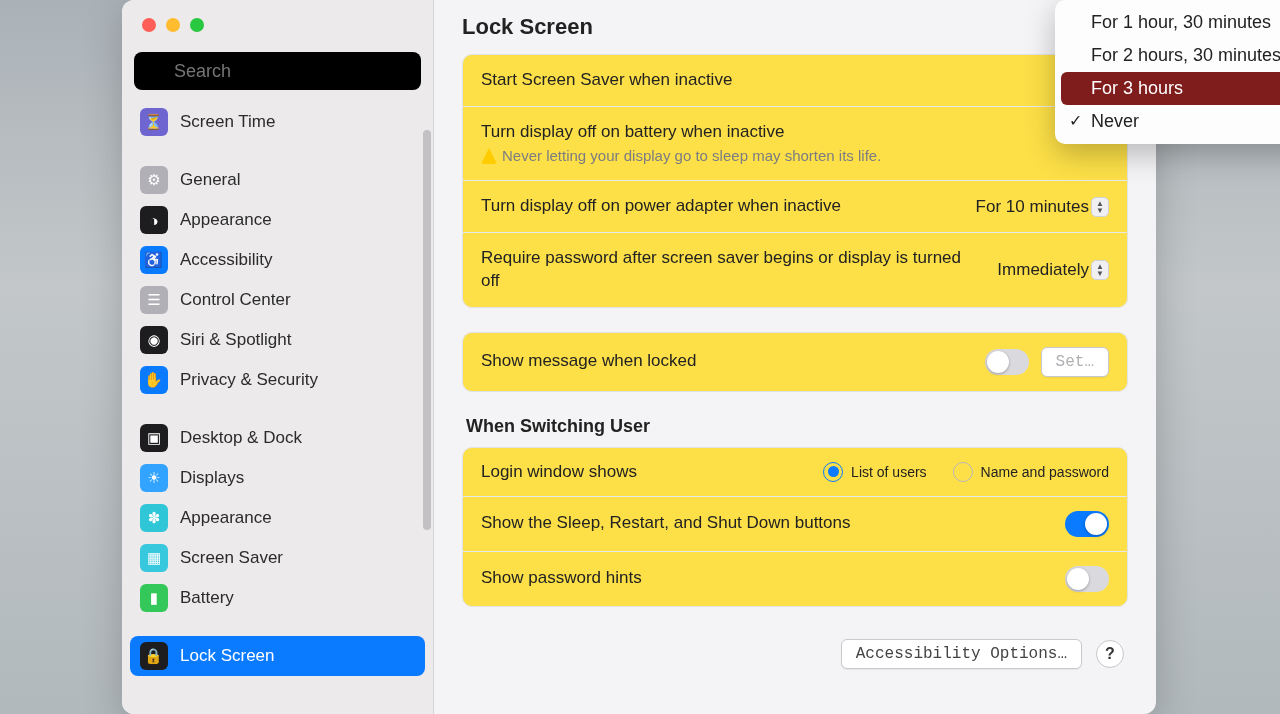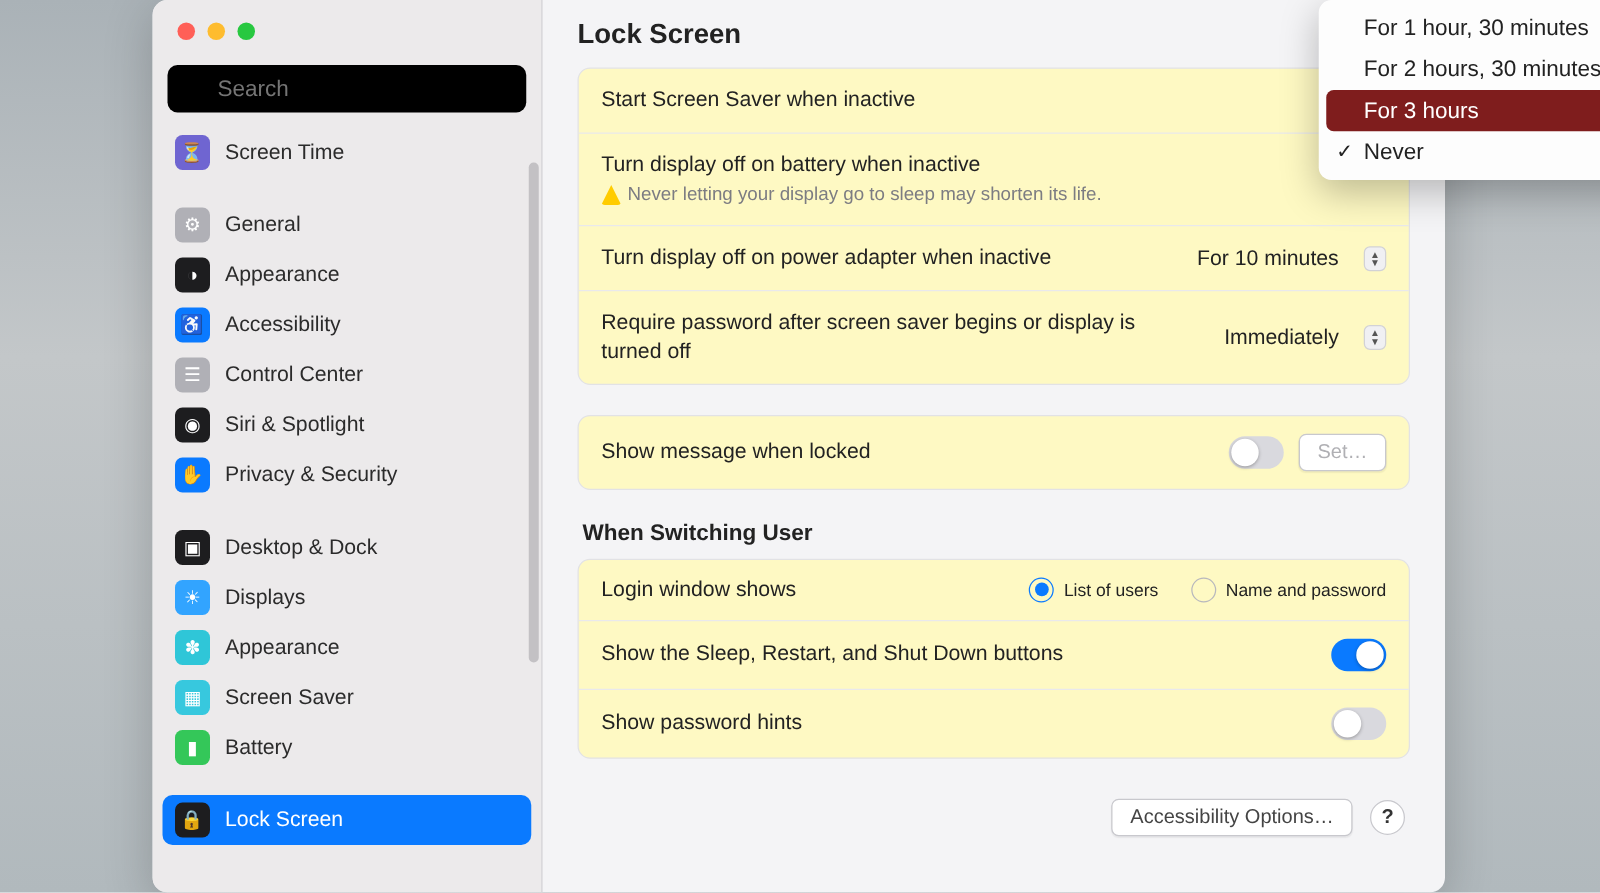--- a/index.html
+++ b/index.html
@@ -55,34 +55,34 @@
       width: 28px; height: 28px; border-radius: 6px;
       margin-right: 12px; display: flex; align-items: center; justify-content: center;
       font-size: 15px; color: #fff; flex-shrink: 0;
     }
     .sb-spacer { height: 18px; }
     .content {
       flex: 1; padding: 14px 28px 20px; overflow-y: auto;
     }
     .title { font-size: 22px; font-weight: 700; color: #222; margin-bottom: 14px; }
     .panel {
-      background: #fef9c3; border: 1px solid #e2e2e5;
+      background: #fde047; border: 1px solid #e2e2e5;
       border-radius: 10px; margin-bottom: 24px;
     }
     .row {
       display: flex; align-items: center; justify-content: space-between;
       padding: 14px 18px; font-size: 17px; color: #222;
       border-bottom: 1px solid #e9e9ec;
     }
     .row:last-child { border-bottom: none; }
     .row .label { flex: 1; padding-right: 16px; line-height: 1.35; }
     .sub { font-size: 15px; color: #7c7c82; margin-top: 2px; display: flex; align-items: center; gap: 5px; }
     .warn { width: 16px; height: 16px; background: #ffcc00; border-radius: 3px; position: relative; display:inline-block; clip-path: polygon(50% 0,100% 100%,0 100%); }
     .select {
-      display: flex; align-items: center; gap: 20px;
+      display: flex; align-items: center; gap: 2px;
       font-size: 17px; color: #222; padding-left: 18px;
     }
     .select .chev {
       width: 18px; height: 20px; border-radius: 5px;
       background: #f0f0f3; border:1px solid #d2d2d6;
       display:flex; flex-direction:column; align-items:center; justify-content:center;
       font-size:8px; line-height:7px; color:#555;
     }
     .toggle {
       width: 44px; height: 26px; border-radius: 20px; background: #d9d9de;
@@ -93,20 +93,21 @@
       width: 22px; height: 22px; border-radius: 50%;
       background: #fff; box-shadow: 0 1px 3px rgba(0,0,0,.3);
       transition: left .15s;
     }
     .toggle.on { background: #0a7aff; }
     .toggle.on .knob { left: 20px; }
     .btn {
       background: #fff; border: 1px solid #c8c8cd; border-radius: 6px;
       padding: 5px 14px; font-size: 16px; color: #444;
       box-shadow: 0 1px 1px rgba(0,0,0,.06);
+      font-family: Liberation Mono, monospace;
     }
     .btn.disabled { color: #b0b0b4; }
     .section-h { font-size: 18px; font-weight: 700; color: #222; margin: 0 4px 10px; }
     .radio-row { display:flex; align-items:center; gap: 26px; }
     .radio {
       width: 20px; height: 20px; border-radius: 50%;
       border: 1.5px solid #b8b8bd; display:inline-flex; align-items:center; justify-content:center;
     }
     .radio.checked { border-color: #0a7aff; }
     .radio.checked::after {

